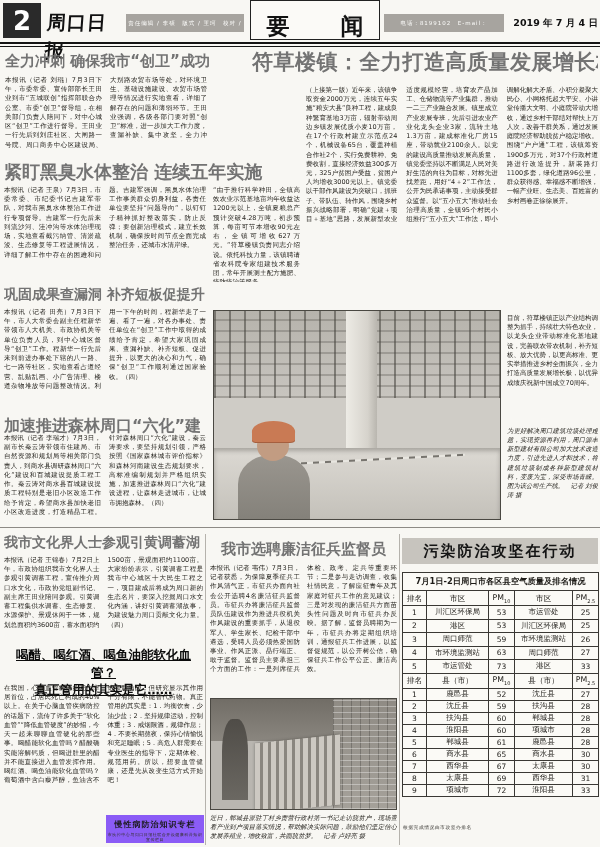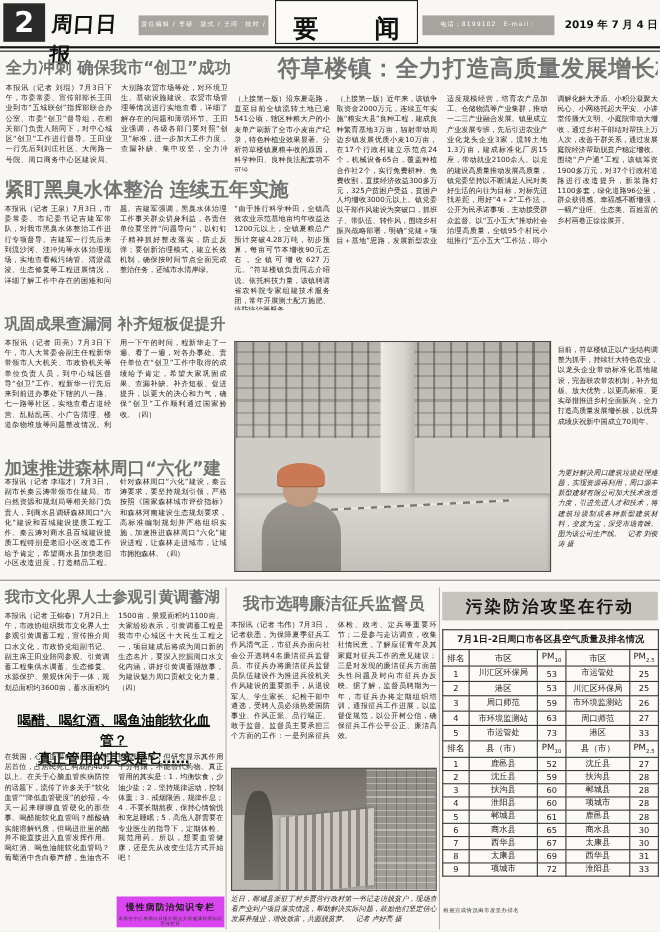--- a/index.html
+++ b/index.html
@@ -53,21 +53,21 @@
   .a4-hl { left:4px; top:286px; width:234px; font-size:14px; }
   .a4-body { left:4px; top:308px; width:202px; height:102px; }
   .a5-hl { left:4px; top:416px; width:196px; font-size:16px; }
   .a5-body { left:4px; top:434px; width:202px; height:90px; }
   .a6-hl { left:4px; top:534px; width:200px; font-size:14px; }
   .a6-body { left:4px; top:556px; width:199px; height:84px; }
   .a7-hl { position:absolute; left:4px; top:646px; width:199px; font-size:12.5px;
     font-weight:bold; text-align:center; line-height:1.4; color:#0b0b0b;text-decoration:underline; }
   .a7-body { left:4px; top:684px; width:199px; height:160px; }
   .a7-box { position:absolute; left:106px; top:815px; width:98px; height:28px;
-    background:#d946ef; z-index:3; text-align:center; overflow:hidden; padding-top:4px; }
+    background:#8b5cf6; z-index:3; text-align:center; overflow:hidden; padding-top:4px; }
   .a7-box .bt { font-size:8px; font-weight:bold; letter-spacing:1px; color:#1a1a1a; }
   .a7-box .bs { font-size:4px; color:#33312c; margin-top:2px; letter-spacing:0.5px; }
   .a8-hl { left:210px; top:540px; width:187px; font-size:15px; text-align:center; }
   .a8-body { left:210px; top:564px; width:187px; height:130px; column-gap:7px; }
   .cap1 { left:507px; top:426px; width:91px; height:96px; }
   .cap2 { left:210px; top:813px; width:187px; height:32px; }
   
   .hline-mid { position:absolute; left:0; top:527px; width:600px; height:1px; background:#8d8a85; }
   .vline { position:absolute; top:534px; height:311px; width:1px; background:#b5b2ac; }
   .vl1 { left:205px; } .vl2 { left:399px; }
@@ -139,21 +139,20 @@
   </div>
   <div class="graybar bar2">电话：8199102　E-mail：zkrbyw@126.com</div>
   <div class="page-date">2019 年 7 月 4 日</div>
   <div class="rule-a"></div>
   <div class="rule-b"></div>
 
   <div class="hl a1-hl">全力冲刺 确保我市“创卫”成功</div>
   <div class="body-txt two-col a1-body">本报讯（记者 刘琨）7月3日下午，市委常委、宣传部部长王田业到市“五城联创”指挥部联合办公室、市委“创卫”督导组，在相关部门负责人陪同下，对中心城区“创卫”工作进行督导。王田业一行先后到刘庄社区、大闸路一号院、周口商务中心区建设局、大别路农贸市场等处，对环境卫生、基础设施建设、农贸市场管理等情况进行实地查看，详细了解存在的问题和薄弱环节。王田业强调，各级各部门要对照“创卫”标准，进一步加大工作力度，查漏补缺、集中攻坚，全力冲刺，确保我市“创卫”成功。（四）</div>
 
   <div class="hl a2-hl">符草楼镇：全力打造高质量发展增长极</div>
-  <div class="body-txt a2-colA-top">（上接第一版）沿东夏亳路，直至目前全镇流转土地已逾541公顷，辖区种粮大户的小麦单产刷新了全市小麦亩产纪录，特色种植业效果显著。分析符草楼镇夏粮丰收的原因，科学种田、良种良法配套功不可没。</div>
   <div class="body-txt a2-colA-bot">“由于推行科学种田，全镇高效农业示范基地亩均年收益达1200元以上，全镇夏粮总产预计突破4.28万吨，初步预算，每亩可节本增收90元左右，全镇可增收627万元。”符草楼镇负责同志介绍说。依托科技力量，该镇聘请省农科院专家组建技术服务团，常年开展测土配方施肥、统防统治等服务。</div>
   <div class="body-txt three-col a2-bcd">（上接第一版）近年来，该镇争取资金2000万元，连续五年实施“粮安大县”良种工程，建成良种繁育基地3万亩，辐射带动周边乡镇发展优质小麦10万亩，在17个行政村建立示范点24个，机械设备65台，覆盖种植合作社2个，实行免费耕种、免费收割，直接经济效益300多万元，325户贫困户受益，贫困户人均增收3000元以上。镇党委以干部作风建设为突破口，抓班子、带队伍、转作风，围绕乡村振兴战略部署，明确“党建＋项目＋基地”思路，发展新型农业适度规模经营，培育农产品加工、仓储物流等产业集群，推动一二三产业融合发展。镇里成立产业发展专班，先后引进农业产业化龙头企业3家，流转土地1.3万亩，建成标准化厂房15座，带动就业2100余人。以党的建设高质量推动发展高质量，镇党委坚持以不断满足人民对美好生活的向往为目标，对标先进找差距，用好“4＋2”工作法，公开为民承诺事项，主动接受群众监督。以“五小五大”推动社会治理高质量，全镇95个村民小组推行“五小五大”工作法，即小调解化解大矛盾、小积分凝聚大民心、小网格托起大平安、小讲堂传播大文明、小庭院带动大增收，通过乡村干部结对帮扶上万人次，改善干群关系，通过发展庭院经济帮助脱贫户稳定增收。围绕“户户通”工程，该镇筹资1900多万元，对37个行政村道路进行改造提升，新装路灯1100多套，绿化道路96公里，群众获得感、幸福感不断增强，一幅产业旺、生态美、百姓富的乡村画卷正徐徐展开。</div>
   <div class="body-txt a2-colD-x">目前，符草楼镇正以产业结构调整为抓手，持续壮大特色农业，以龙头企业带动标准化基地建设，完善联农带农机制，补齐短板、放大优势，以更高标准、更实举措推进乡村全面振兴，全力打造高质量发展增长极，以优异成绩庆祝新中国成立70周年。</div>
 
   <div class="hl a3-hl">紧盯黑臭水体整治 连续五年实施</div>
   <div class="body-txt two-col a3-body">本报讯（记者 王泉）7月3日，市委常委、市纪委书记吉建军带队，对我市黑臭水体整治工作进行专项督导。吉建军一行先后来到流沙河、洼冲沟等水体治理现场，实地查看截污纳管、清淤疏浚、生态修复等工程进展情况，详细了解工作中存在的困难和问题。吉建军强调，黑臭水体治理工作事关群众切身利益，各责任单位要坚持“问题导向”，以钉钉子精神抓好整改落实，防止反弹；要创新治理模式，建立长效机制，确保按时间节点全面完成整治任务，还城市水清岸绿。</div>
 
   <div class="hl a4-hl">巩固成果查漏洞 补齐短板促提升</div>
   <div class="body-txt two-col a4-body">本报讯（记者 田亮）7月3日下午，市人大常委会副主任程新华带领市人大机关、市政协机关等单位负责人员，到中心城区督导“创卫”工作。程新华一行先后来到前进办事处下辖的八一路、七一路等社区，实地查看占道经营、乱贴乱画、小广告清理、楼道杂物堆放等问题整改情况。利用一下午的时间，程新华走了一遍、看了一遍，对各办事处、责任单位在“创卫”工作中取得的成绩给予肯定，希望大家巩固成果、查漏补缺、补齐短板、促进提升，以更大的决心和力气，确保“创卫”工作顺利通过国家验收。（四）</div>
 

